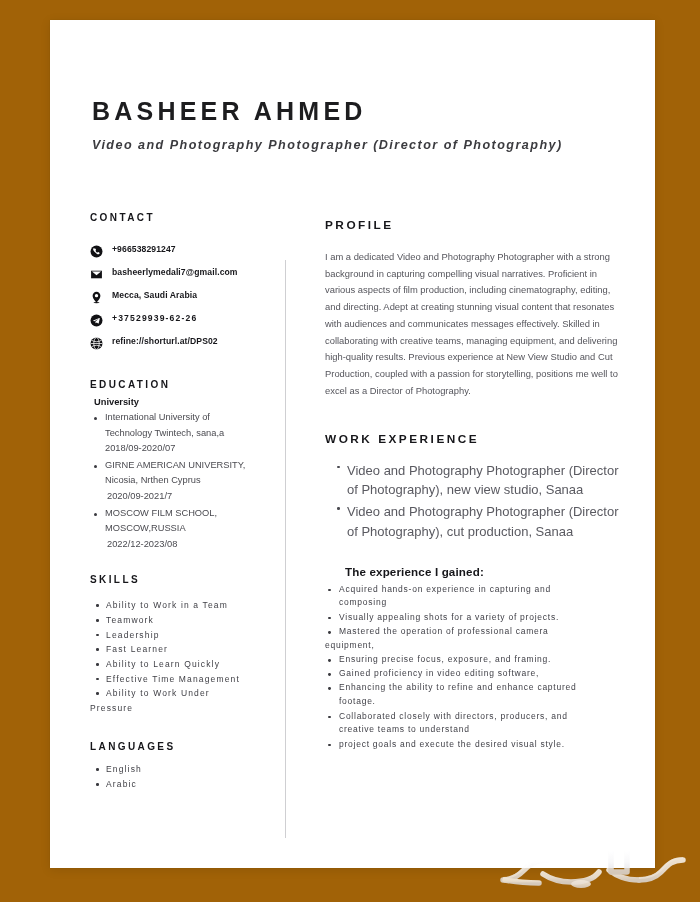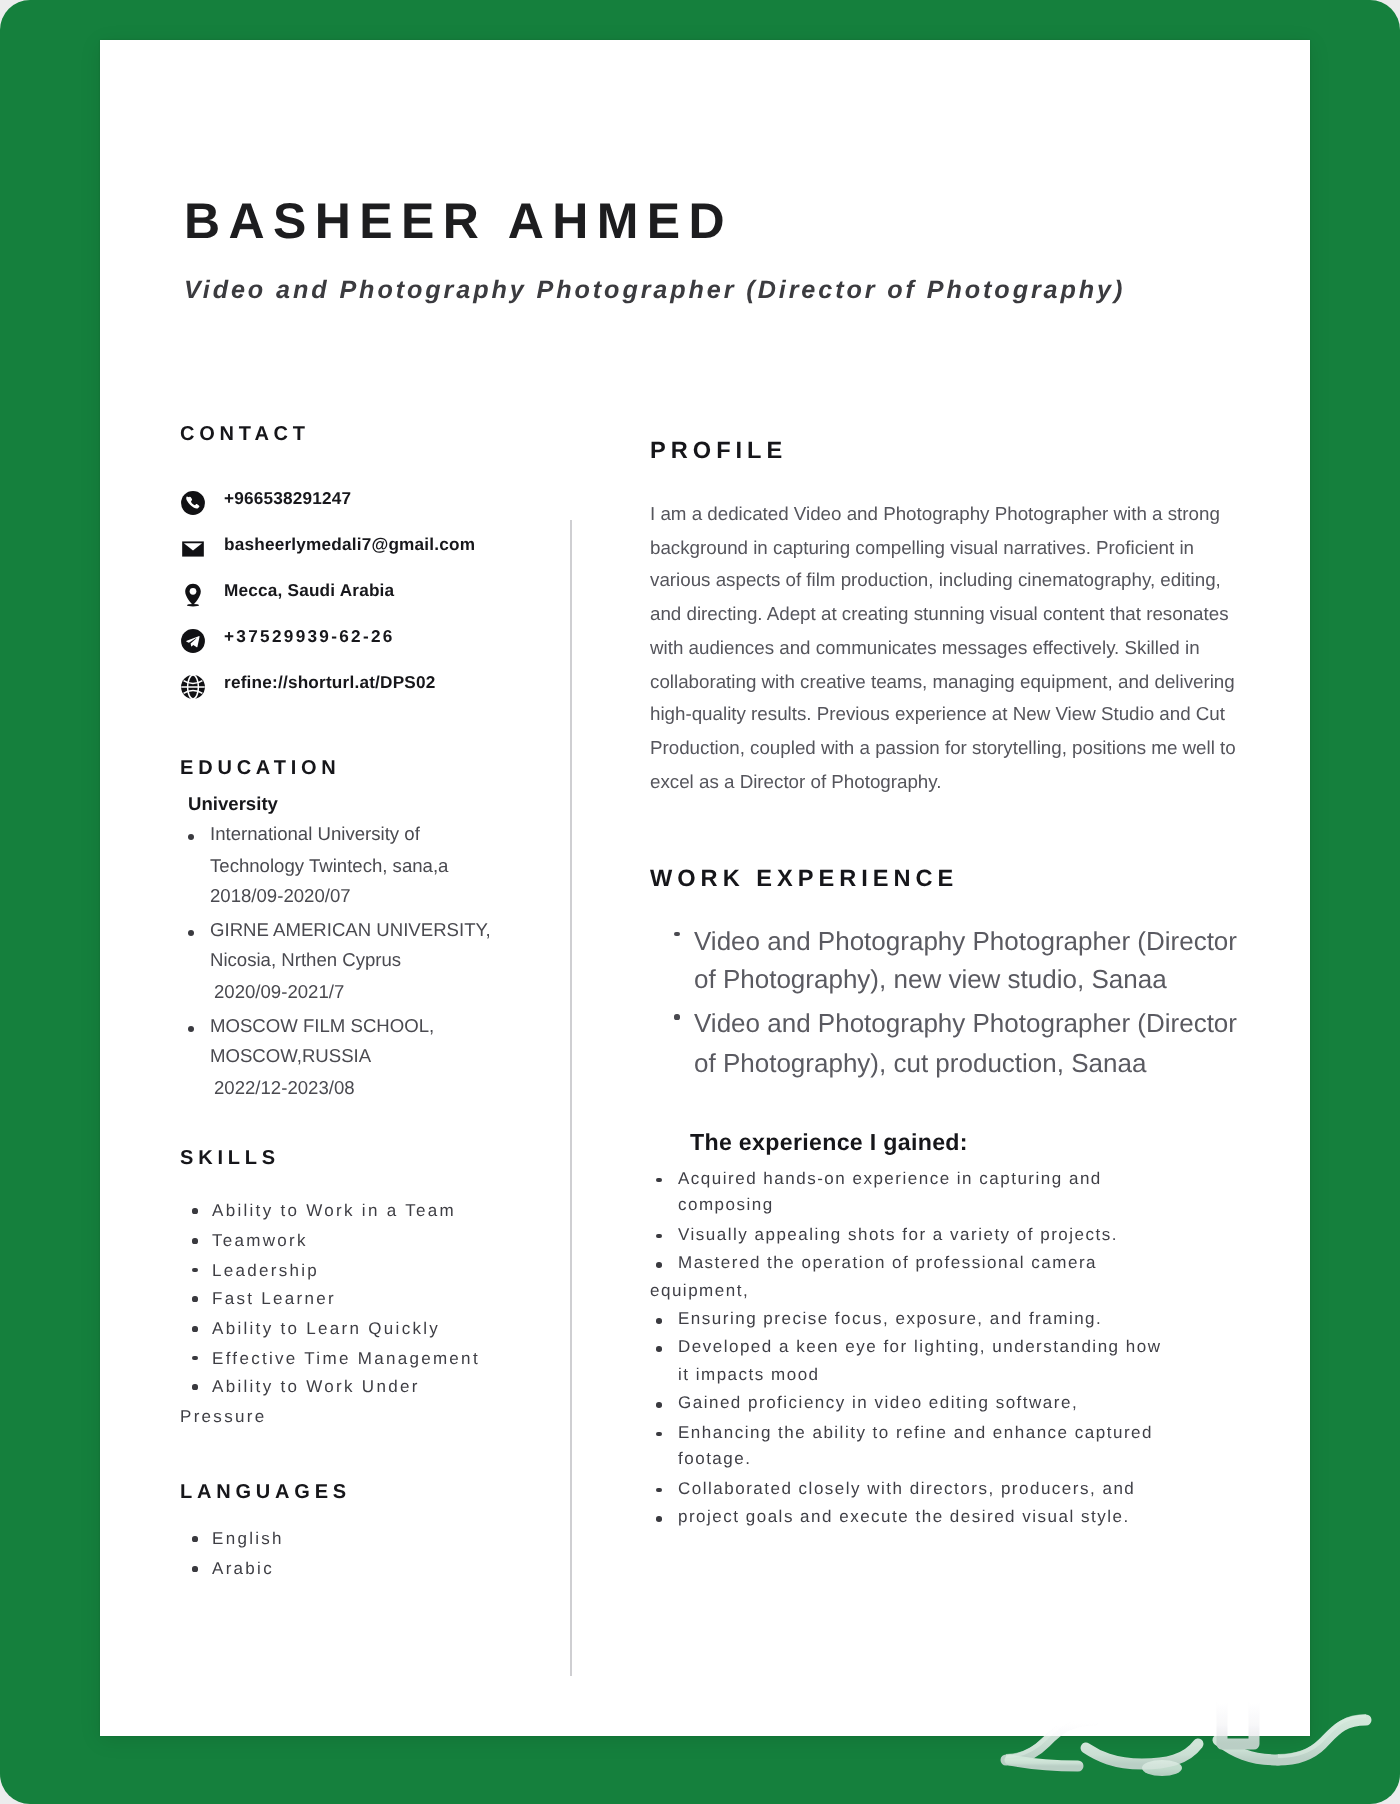--- a/index.html
+++ b/index.html
@@ -2,21 +2,21 @@
 <html><head>
 <meta charset="utf-8">
 <style>
   * { margin:0; padding:0; box-sizing:border-box; }
   html, body {
     width:700px; height:902px;
     background:#ececed;
     font-family:"Liberation Sans", sans-serif;
     overflow:hidden;
   }
-  #viewport { position:relative; width:700px; height:902px; background:#15803d;border-radius:15px; }
+  #viewport { position:relative; width:700px; height:902px; background:#a16207; }
 
   
   #paper {
     position:absolute;
     left:50px; top:20px;
     width:605px; height:848px;
     background:#ffffff;
     box-shadow: 0 2px 10px rgba(0,0,0,0.10), 0 0 1px rgba(0,0,0,0.12);
   }
 
@@ -286,24 +286,23 @@
           </ul>
       </div>
 
       <div class="gained-block">
         <div class="gained-h">The experience I gained:</div>
         <ul class="gn-ul" id="gn-list">
             <li><span>Acquired hands-on experience in capturing and</span><span class="gn-cont">composing</span></li>
             <li><span>Visually appealing shots for a variety of projects.</span></li>
             <li><span>Mastered the operation of professional camera</span><span class="gn-cont out">equipment,</span></li>
             <li><span>Ensuring precise focus, exposure, and framing.</span></li>
-            <li><span>Developed a keen eye for lighting, understanding how</span><span class="gn-cont">it impacts mood</span></li>
             <li><span>Gained proficiency in video editing software,</span></li>
             <li><span>Enhancing the ability to refine and enhance captured</span><span class="gn-cont">footage.</span></li>
-            <li><span>Collaborated closely with directors, producers, and</span></li>
+            <li><span>Collaborated closely with directors, producers, and</span><span class="gn-cont">creative teams to understand</span></li>
             <li><span>project goals and execute the desired visual style.</span></li>
           </ul>
       </div>
 
     </div>
   </div>
 
   <div id="watermark">
     <svg viewBox="0 0 205 64" xmlns="http://www.w3.org/2000/svg">
       <defs>

